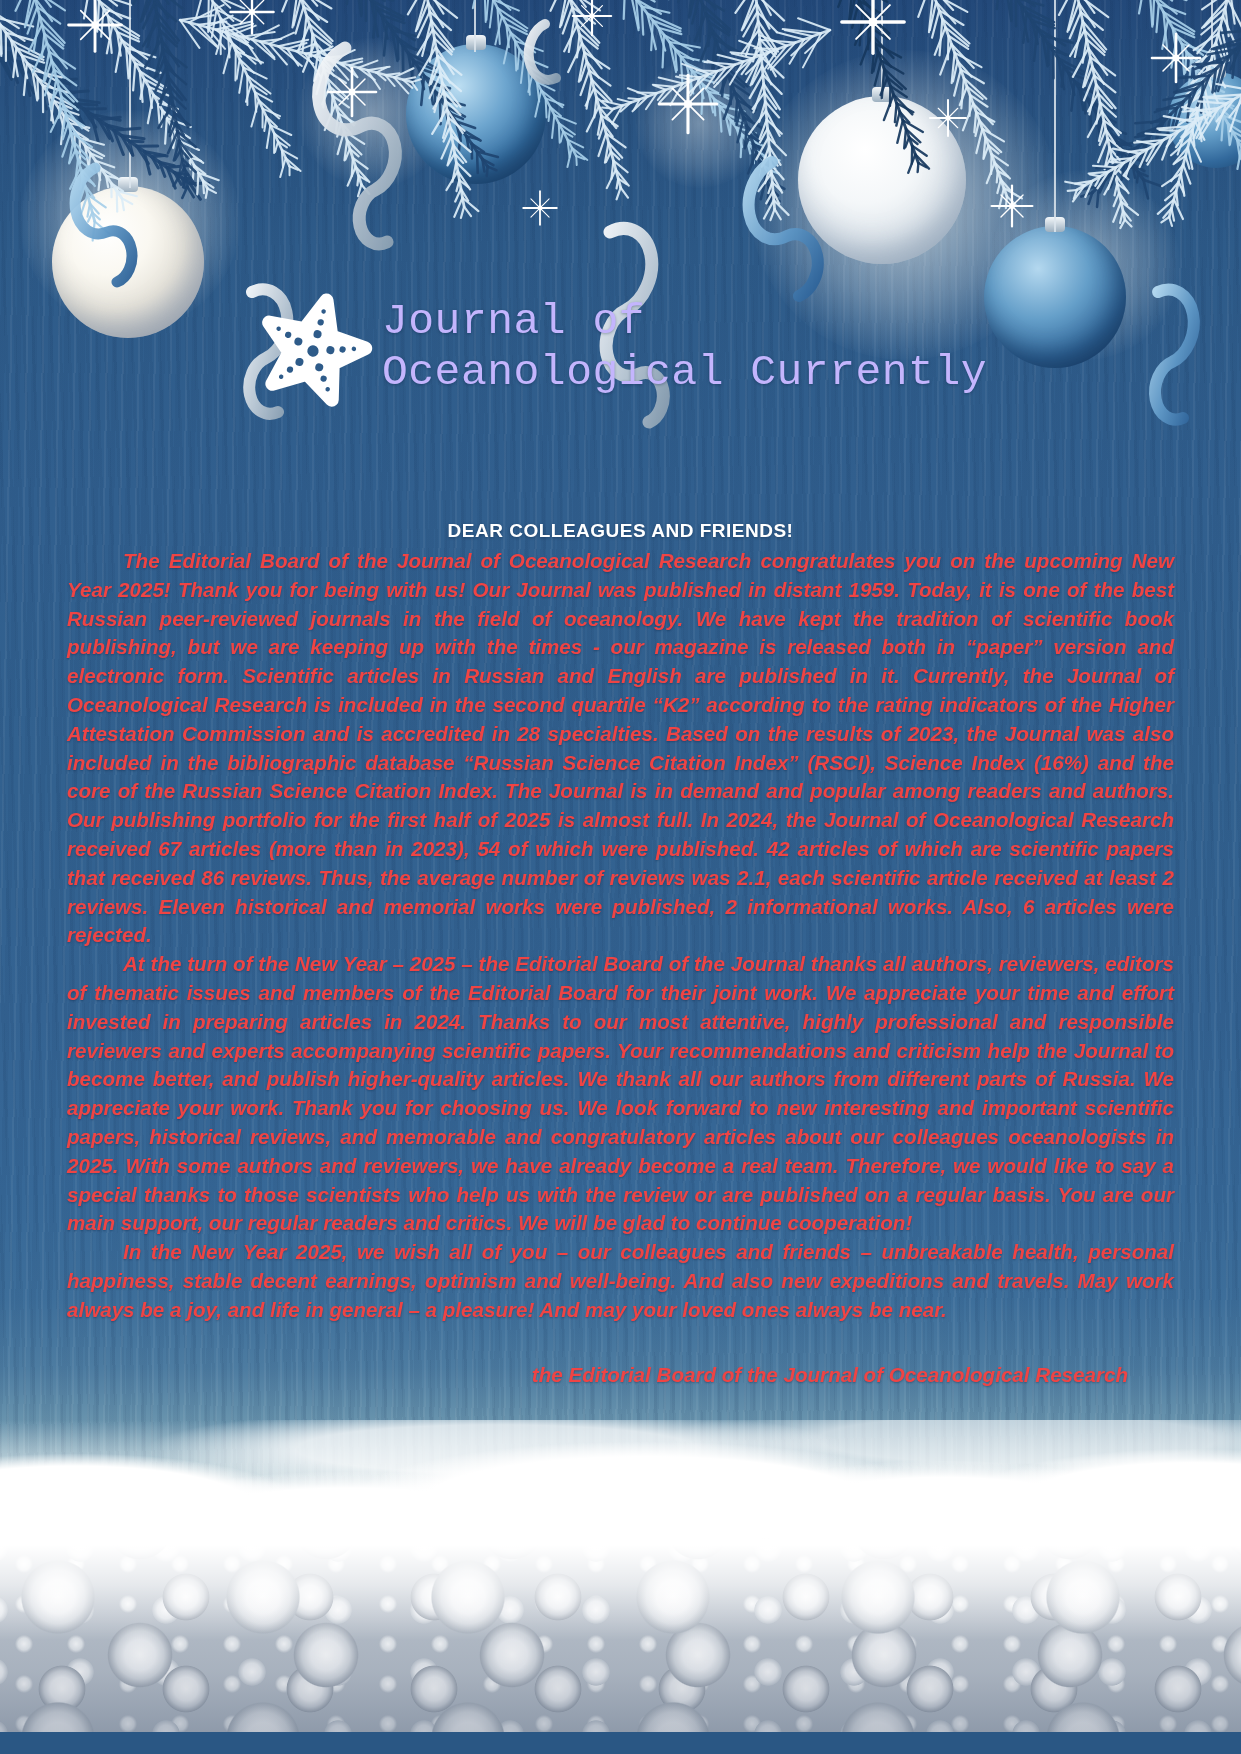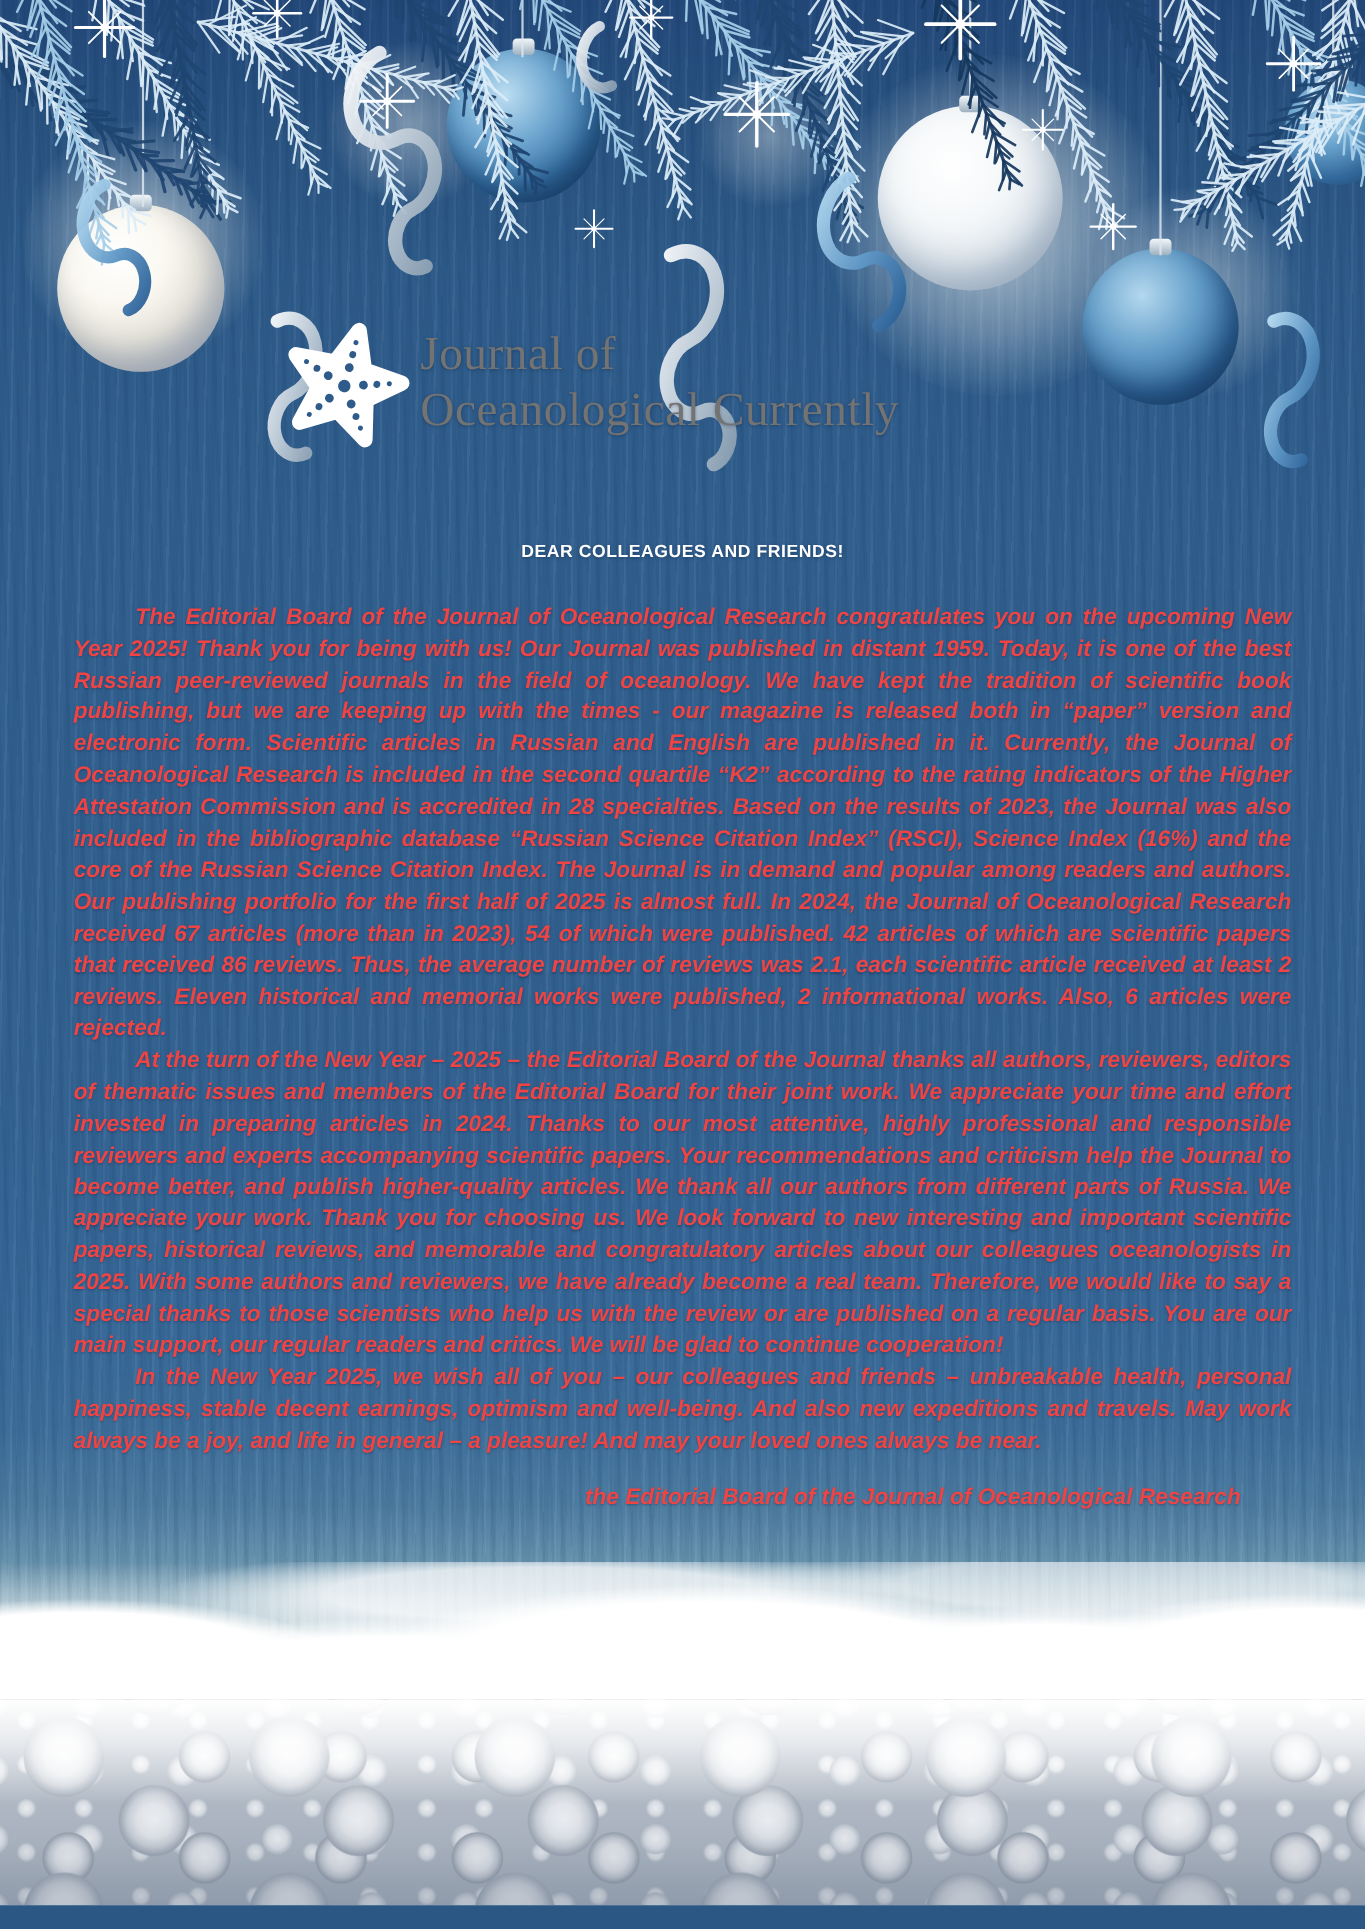--- a/index.html
+++ b/index.html
@@ -37,33 +37,33 @@
   .b-blue-right{left:984px;top:226px;width:142px;height:142px;
         background:radial-gradient(circle at 38% 30%, #b4d8ef 0%, #659fc9 38%, #32699c 68%, #1c4874 92%, #163a60 100%);
         box-shadow:inset -8px -14px 22px rgba(10,35,70,.45);}
   .b-blue-corner{left:1168px;top:72px;width:96px;height:96px;
         background:radial-gradient(circle at 38% 30%, #b4d8ef 0%, #659fc9 38%, #32699c 68%, #1c4874 92%, #163a60 100%);}
 
   .decor{position:absolute;top:0;left:0;z-index:3;pointer-events:none;}
 
   
   .starfish{position:absolute;left:252px;top:290px;z-index:4;}
-  .logo-text{position:absolute;left:382px;top:296px;z-index:4;color:#737373;
-        font-family:Liberation Serif, serif;font-size:43px;line-height:51px;letter-spacing:.5px;
+  .logo-text{position:absolute;left:382px;top:296px;z-index:4;color:#c4b5fd;
+        font-family:Liberation Mono, monospace;font-size:43px;line-height:51px;letter-spacing:.5px;
         text-shadow:0 1px 3px rgba(10,30,60,.35);}
 
   
-  .heading{position:absolute;top:493px;left:67px;width:1107px;z-index:4;text-align:center;
-        color:#fff;font-weight:bold;font-size:16px;letter-spacing:.5px;
+  .heading{position:absolute;top:520px;left:67px;width:1107px;z-index:4;text-align:center;
+        color:#fff;font-weight:bold;font-size:19px;letter-spacing:.5px;
         text-shadow:0 1px 3px rgba(10,30,60,.4);}
   .letter{position:absolute;top:547px;left:67px;width:1107px;z-index:4;color:#ef4444;
         font-style:italic;font-weight:bold;font-size:20.6px;line-height:28.8px;text-align:justify;
         text-shadow:0 1px 2px rgba(10,30,60,.35);}
   .letter p{margin:0;text-indent:56px;}
-  .signature{margin-top:22px;text-align:right;padding-right:46px;}
+  .signature{margin-top:36px;text-align:right;padding-right:46px;}
 
   
   .foam{position:absolute;left:0;top:1420px;width:100%;height:160px;z-index:5;background:
     radial-gradient(ellipse 300px 70px at 6% 55%, #ffffff 0 60%, rgba(255,255,255,0) 78%),
     radial-gradient(ellipse 340px 80px at 28% 70%, #ffffff 0 55%, rgba(255,255,255,0) 76%),
     radial-gradient(ellipse 380px 75px at 52% 50%, #ffffff 0 58%, rgba(255,255,255,0) 78%),
     radial-gradient(ellipse 320px 85px at 76% 65%, #ffffff 0 55%, rgba(255,255,255,0) 75%),
     radial-gradient(ellipse 300px 70px at 96% 52%, #ffffff 0 58%, rgba(255,255,255,0) 78%),
     radial-gradient(ellipse 500px 60px at 40% 18%, rgba(255,255,255,.75) 0 40%, rgba(255,255,255,0) 70%),
     radial-gradient(ellipse 500px 60px at 82% 12%, rgba(255,255,255,.6) 0 40%, rgba(255,255,255,0) 70%),

